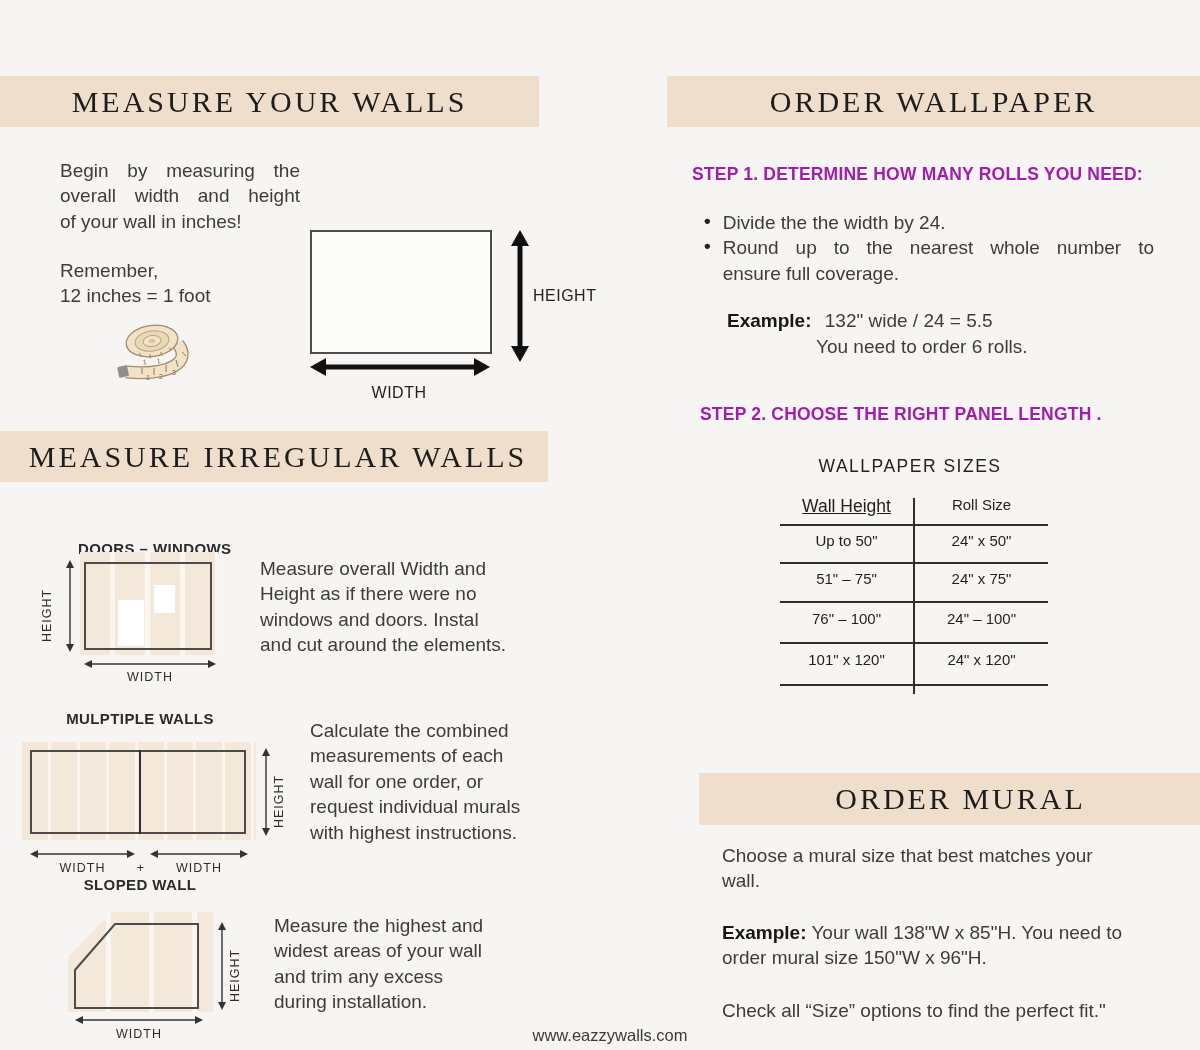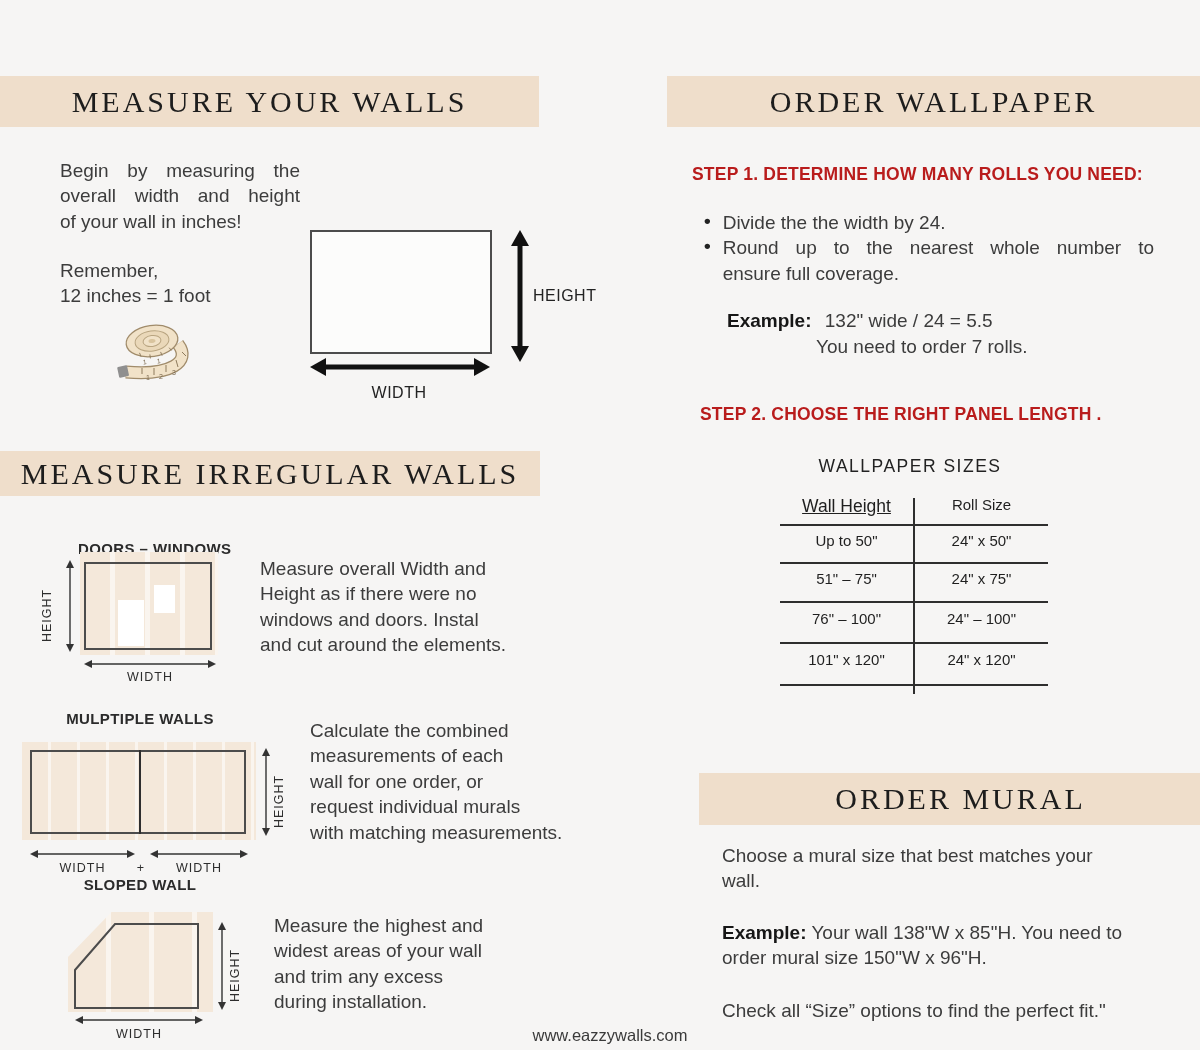--- a/index.html
+++ b/index.html
@@ -5,21 +5,21 @@
   html,body{margin:0;padding:0;}
   #canvas{position:relative;width:1200px;height:1050px;background:#f6f5f4;overflow:hidden;
           font-family:"Liberation Sans",sans-serif;color:#3c3c3c;}
   .abs{position:absolute;}
   .band{background:#efdecb;display:flex;align-items:center;justify-content:center;}
   .band-title{font-family:"Liberation Serif",serif;font-size:30px;letter-spacing:3px;
               color:#1d1d1d;font-weight:500;white-space:nowrap;}
   .bt{font-size:19px;line-height:1.34;color:#3c3c3c;}
   .bt span{display:block;}
   .jl{text-align:justify;text-align-last:justify;}
-  .sub-head{font-size:17.5px;font-weight:700;color:#b91c1c;letter-spacing:.2px;white-space:nowrap;}
+  .sub-head{font-size:17.5px;font-weight:700;color:#a21caf;letter-spacing:.2px;white-space:nowrap;}
   .lbl{font-size:15px;font-weight:700;letter-spacing:.4px;color:#2b2b2b;white-space:nowrap;}
   .dim{font-size:12.5px;letter-spacing:1px;color:#2d2d2d;white-space:nowrap;}
   .dim-lg{font-size:16px;letter-spacing:.5px;color:#222;white-space:nowrap;}
   .vert{writing-mode:vertical-rl;transform:rotate(180deg);}
   .striped-dw{background:repeating-linear-gradient(to right,#f4e8da 0px,#f4e8da 30px,#faf5ef 30px,#faf5ef 35px);}
   .striped-mw{background:repeating-linear-gradient(to right,#f4e8da 0px,#f4e8da 26px,#faf5ef 26px,#faf5ef 29px);}
   .striped-sl{background:repeating-linear-gradient(to right,#f4e8da 0px,#f4e8da 38px,#faf5ef 38px,#faf5ef 43px);
               clip-path:polygon(30% 0,100% 0,100% 100%,0 100%,0 45%);}
   .wall-outline{border:2px solid #4c4c4c;}
   .hline{height:2px;background:#2e2e2e;}
@@ -89,21 +89,21 @@
   </svg>
   <div class="abs dim-lg" style="left:533px;top:287px;">HEIGHT</div>
 
   <svg class="abs" style="left:310px;top:354px;" width="180" height="26" viewBox="0 0 180 26">
     <line x1="12" y1="13" x2="168" y2="13" stroke="#111" stroke-width="5"></line>
     <polygon points="0,13 16,4 16,22" fill="#111"></polygon>
     <polygon points="180,13 164,4 164,22" fill="#111"></polygon>
   </svg>
   <div class="abs dim-lg" style="left:310px;top:384px;width:178px;text-align:center;">WIDTH</div>
 
-  <div class="abs band" style="left:0;top:451px;width:540px;height:45px;">
+  <div class="abs band" style="left:0;top:431px;width:540px;height:51px;padding-left:8px;">
     <div class="band-title">MEASURE IRREGULAR WALLS</div>
   </div>
 
   <div class="abs lbl" style="left:78px;top:540px;">DOORS – WINDOWS</div>
 
   <div class="abs striped-dw" style="left:80px;top:552px;width:138px;height:103px;">
     <div class="abs wall-outline" style="left:4px;top:10px;width:124px;height:84px;background:transparent;"></div>
     <div class="abs" style="left:38px;top:48px;width:26px;height:46px;background:#ffffff;"></div>
     <div class="abs" style="left:74px;top:33px;width:21px;height:28px;background:#ffffff;"></div>
   </div>
@@ -151,21 +151,21 @@
   </svg>
   <div class="abs dim" style="left:30px;top:861px;width:105px;text-align:center;">WIDTH</div>
   <div class="abs dim" style="left:134px;top:861px;width:14px;text-align:center;">+</div>
   <div class="abs dim" style="left:150px;top:861px;width:98px;text-align:center;">WIDTH</div>
 
   <div class="abs bt" style="left:310px;top:718px;width:260px;">
     <span>Calculate the combined</span>
     <span>measurements of each</span>
     <span>wall for one order, or</span>
     <span>request individual murals</span>
-    <span>with matching measurements.</span>
+    <span>with highest instructions.</span>
   </div>
 
   <div class="abs lbl" style="left:40px;top:876px;width:200px;text-align:center;">SLOPED WALL</div>
 
   <div class="abs striped-sl" style="left:68px;top:912px;width:145px;height:100px;"></div>
   <svg class="abs" style="left:68px;top:912px;" width="145" height="100" viewBox="0 0 145 100">
     <path d="M7,58 L47,12 L130,12 L130,96 L7,96 Z" fill="none" stroke="#4c4c4c" stroke-width="2"></path>
   </svg>
   <svg class="abs" style="left:216px;top:922px;" width="12" height="88" viewBox="0 0 12 88">
     <line x1="6" y1="5" x2="6" y2="83" stroke="#333" stroke-width="1.4"></line>
@@ -208,21 +208,21 @@
         <span class="jl">Round up to the nearest whole number to</span>
         <span>ensure full coverage.</span>
       </div>
     </div>
   </div>
 
   <div class="abs bt" style="left:727px;top:308px;">
     <span style="display:inline;" class="bold">Example:</span>
     <span style="display:inline;margin-left:8px;">132" wide / 24 = 5.5</span>
   </div>
-  <div class="abs bt" style="left:816px;top:334px;">You need to order 7 rolls.</div>
+  <div class="abs bt" style="left:816px;top:334px;">You need to order 6 rolls.</div>
 
   <div class="abs sub-head" style="left:700px;top:404px;">STEP 2. CHOOSE THE RIGHT PANEL LENGTH .</div>
 
   <div class="abs caption" style="left:760px;top:456px;width:300px;text-align:center;">WALLPAPER SIZES</div>
 
   <div class="abs" style="left:780px;top:494px;width:268px;height:202px;">
     <div class="abs vline" style="left:133px;top:4px;height:196px;"></div>
     <div class="abs cell" style="left:0;top:2px;width:133px;font-size:17.5px;text-decoration:underline;">Wall Height</div>
     <div class="abs cell" style="left:135px;top:2px;width:133px;">Roll Size</div>
     <div class="abs hline" style="left:0;top:30px;width:268px;"></div>

